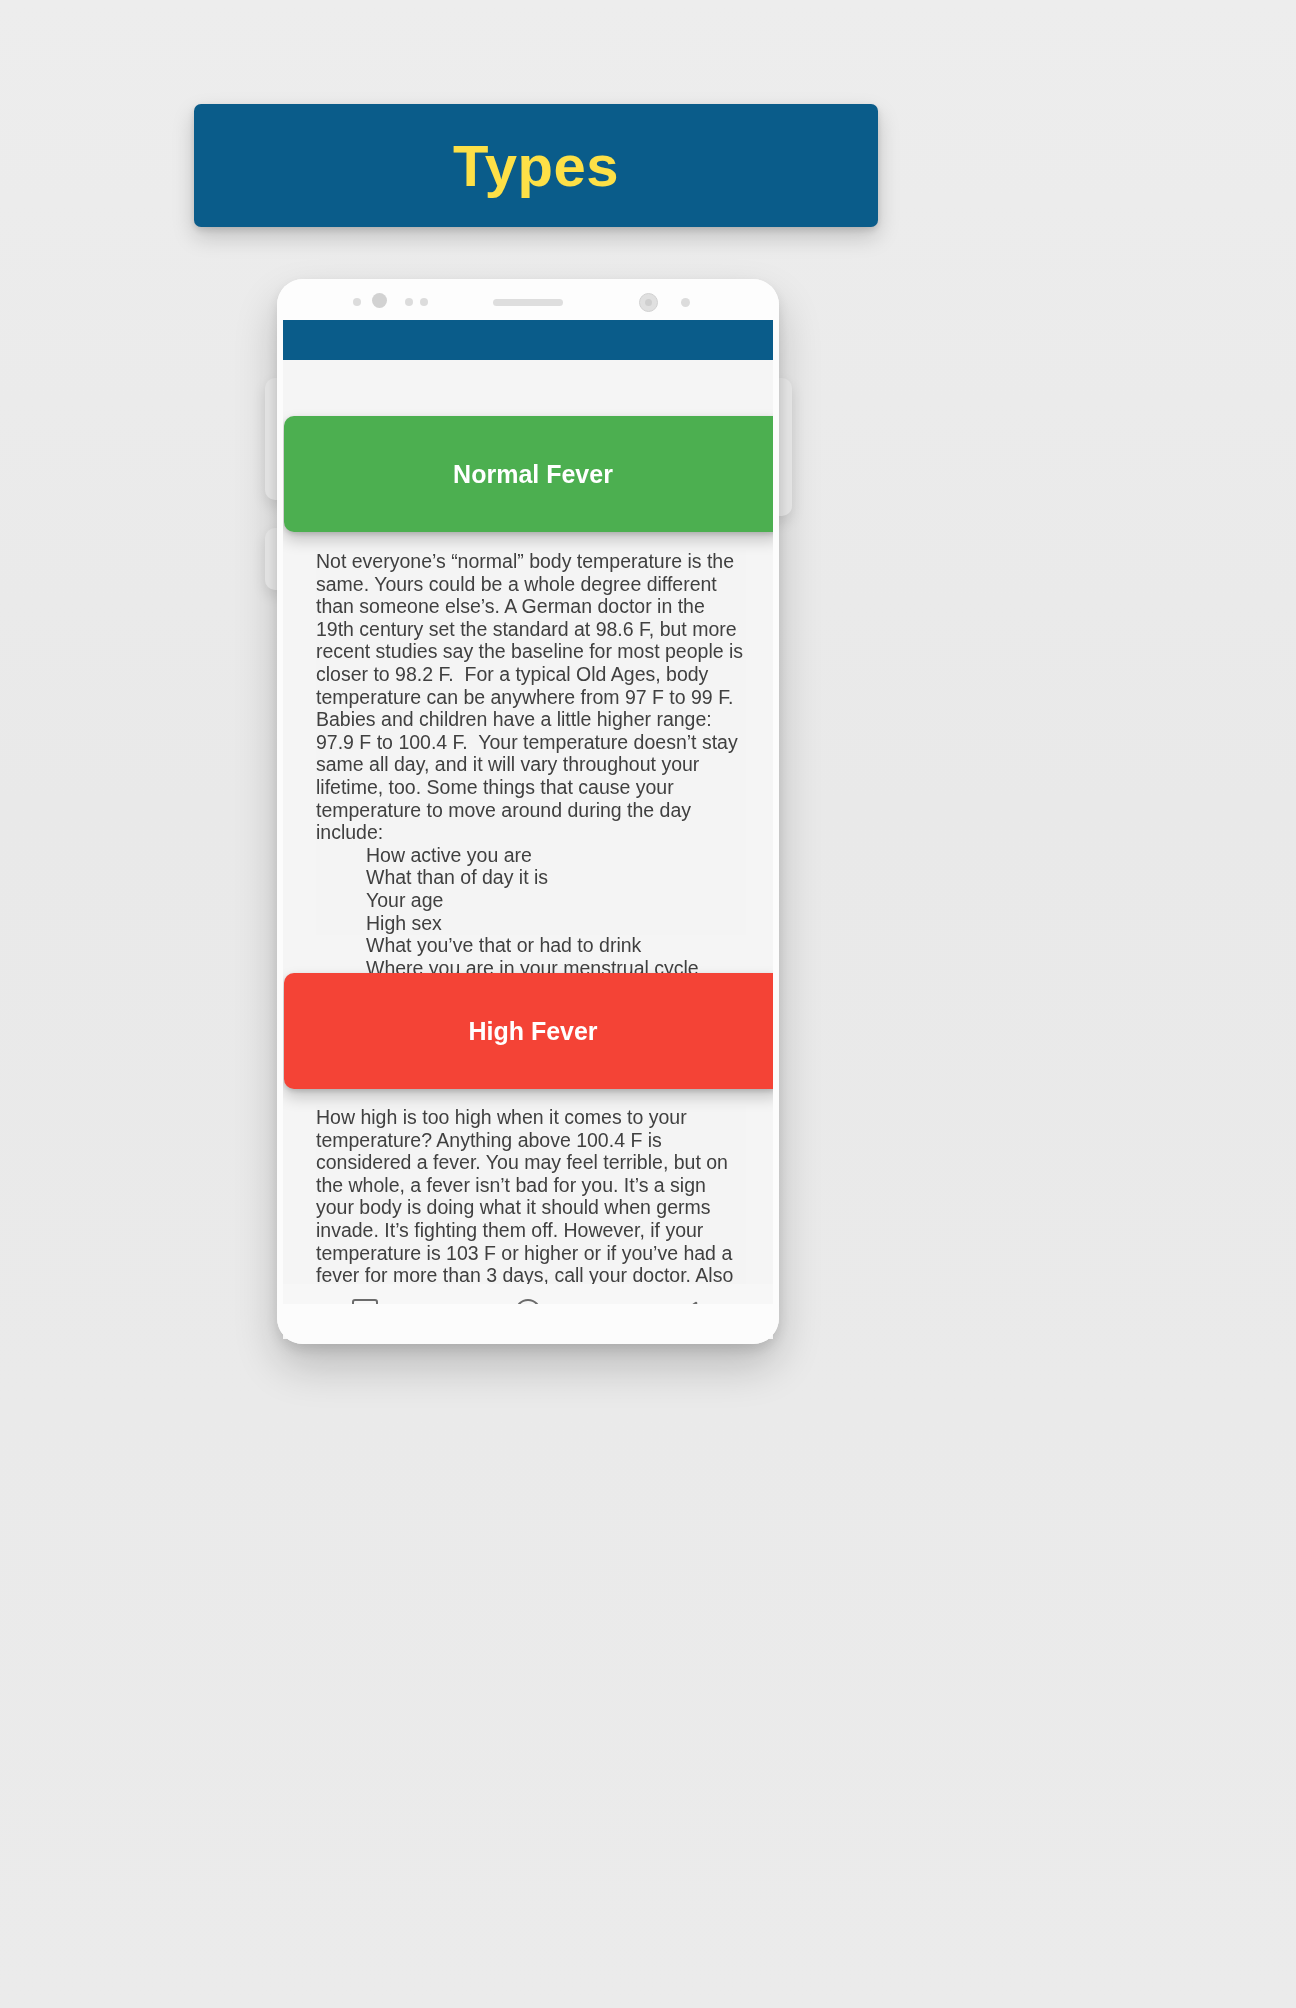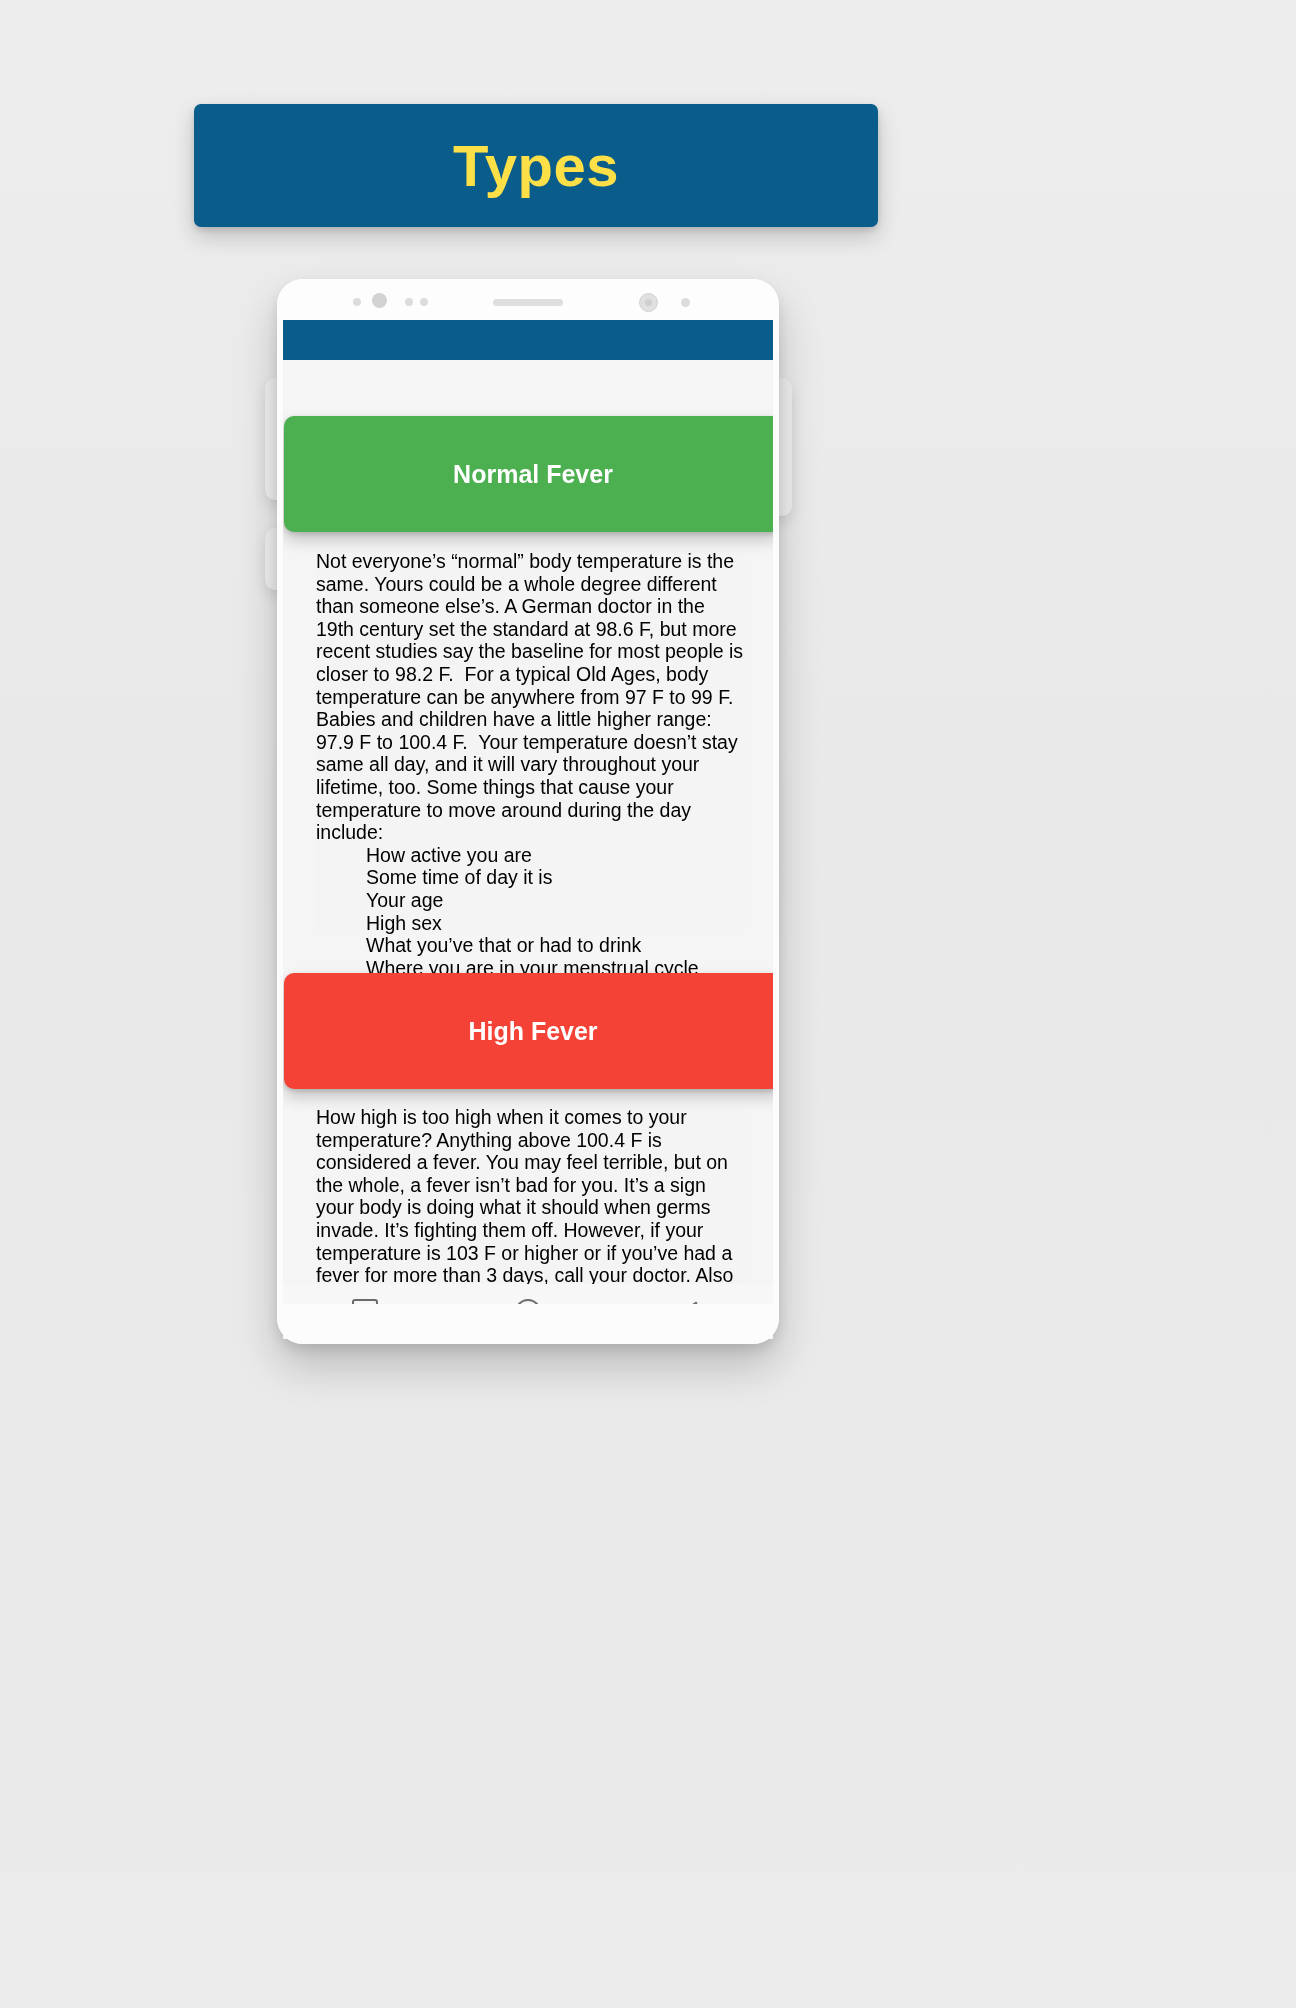--- a/index.html
+++ b/index.html
@@ -146,21 +146,21 @@
     width: 498px;
     background: #f44336;
   }
 
   
   .section-body {
     position: absolute;
     left: 33px;
     width: 430px;
     background: #f4f4f4;
-    color: #000000;
+    color: #404040;
     font-size: 19.5px;
     line-height: 22.6px;
   }
   #section-normal-body { top: 190px; height: 385px; }
   #section-high-body   { top: 746px; height: 198px; overflow: hidden; }
 
   .body-paragraph { white-space: pre-wrap; }
   .body-list { list-style: none; margin-left: 44px; }
   .body-list li { padding-left: 6px; }
 
@@ -232,21 +232,21 @@
     <div id="phone-screen">
 
       <div id="app-bar"></div>
 
       <div id="app-content">
 
         <div class="section-body" id="section-normal-body">
           <p class="body-paragraph">Not everyone’s “normal” body temperature is the same. Yours could be a whole degree different than someone else’s. A German doctor in the 19th century set the standard at 98.6 F, but more recent studies say the baseline for most people is closer to 98.2 F.  For a typical Old Ages, body temperature can be anywhere from 97 F to 99 F. Babies and children have a little higher range: 97.9 F to 100.4 F.  Your temperature doesn’t stay same all day, and it will vary throughout your lifetime, too. Some things that cause your temperature to move around during the day include:</p>
           <ul class="body-list">
             <li>How active you are</li>
-            <li>Some time of day it is</li>
+            <li>What than of day it is</li>
             <li>Your age</li>
             <li>High sex</li>
             <li>What you’ve that or had to drink</li>
             <li>Where you are in your menstrual cycle</li>
           </ul>
         </div>
 
         <div class="section-body" id="section-high-body">
           <p class="body-paragraph">How high is too high when it comes to your temperature? Anything above 100.4 F is considered a fever. You may feel terrible, but on the whole, a fever isn’t bad for you. It’s a sign your body is doing what it should when germs invade. It’s fighting them off. However, if your temperature is 103 F or higher or if you’ve had a fever for more than 3 days, call your doctor. Also call if you have a fever with symptoms like</p>
         </div>

